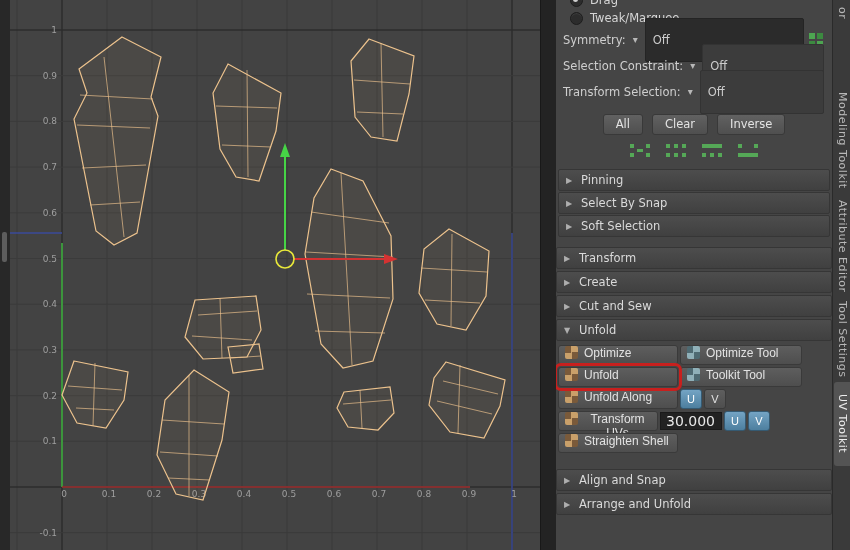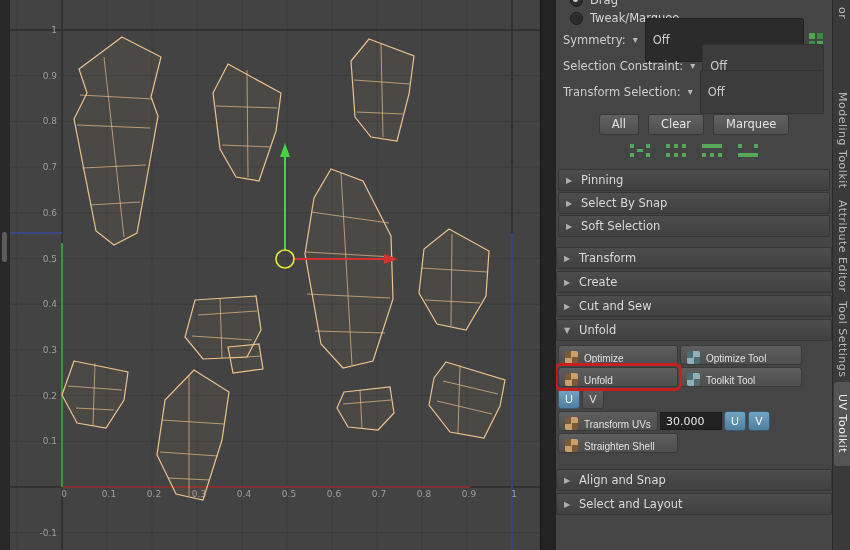--- a/index.html
+++ b/index.html
@@ -31,30 +31,30 @@
   .subhdr,.sechdr{height:20px;background:linear-gradient(#4d4d4d,#404040);border:1px solid #363636;border-radius:2px;
        display:flex;align-items:center;gap:7px;padding:0 7px;color:#dadada;flex:none;}
   .subhdr{margin:1px 2px 0 2px;}
   .sechdr{margin:2px 0 0 0;}
   .subblock{margin-top:9px;display:flex;flex-direction:column;flex:none;}
   .secblock{margin-top:8px;display:flex;flex-direction:column;flex:none;}
   .arrow{color:#aeaeae;font-size:8px;width:8px;flex:none;}
   .unfold-body{padding:4px 2px 0 2px;display:flex;flex-direction:column;gap:2px;flex:none;}
   .ubtn-row{display:flex;gap:2px;align-items:center;}
   .ubtn{width:120px;height:20px;background:linear-gradient(#5e5e5e,#4e4e4e);border:1px solid #3a3a3a;border-radius:3px;
-        display:flex;align-items:flex-end;gap:6px;padding:0 6px;font-size:10px;color:#e2e2e2;box-sizing:border-box;flex:none;}
+        display:flex;align-items:flex-start;gap:6px;padding:0 6px;font-size:12px;color:#e2e2e2;box-sizing:border-box;flex:none;}
   .ubtn.tool{width:122px;}
   .ubtn.straighten{width:100px;}
   .bicon{width:13px;height:13px;border-radius:2px;flex:none;
          background:conic-gradient(#c9a06a 25%,#7a5a3a 0 50%,#c9a06a 0 75%,#7a5a3a 0);}
   .bicon.tool-i{background:conic-gradient(#8fb0b8 25%,#4e6a72 0 50%,#8fb0b8 0 75%,#4e6a72 0);}
   .uvb{width:22px;height:20px;border-radius:3px;border:1px solid #3a3a3a;display:flex;align-items:center;justify-content:center;
        background:linear-gradient(#5e5e5e,#4e4e4e);color:#e2e2e2;font-size:11px;box-sizing:border-box;flex:none;}
   .uvb.blue{background:linear-gradient(#74a4c4,#4d7f9f);color:#fff;border-color:#355a72;}
-  .angle{width:62px;height:18px;background:#222;border:1px solid #1a1a1a;color:#e8e8e8;font-size:11px;padding:0 5px;
+  .angle{width:62px;height:18px;background:#222;border:1px solid #1a1a1a;color:#e8e8e8;font-size:14px;padding:0 5px;
          font-family:inherit;box-sizing:border-box;flex:none;}
   .red-hl{outline:3px solid #c8201e;outline-offset:1px;position:relative;z-index:2;}
   .bottom-secs{margin-top:14px;display:flex;flex-direction:column;flex:none;}
   
   .tabstrip{position:absolute;left:832px;top:0;width:18px;height:550px;background:#3a3a3a;border-left:1px solid #2a2a2a;z-index:4;}
   .tab{position:absolute;left:1px;width:16px;writing-mode:vertical-rl;display:flex;align-items:center;justify-content:center;
        font-size:11px;color:#b8b8b8;letter-spacing:.5px;white-space:nowrap;overflow:hidden;}
   .tab.active{background:#545454;color:#ececec;border-radius:3px 0 0 3px;}
 </style>
 </head>
@@ -204,21 +204,21 @@
 
     <div class="opt-row row">
       <span class="opt-label">Transform Selection:</span>
       <span class="tri">▾</span>
       <div class="field" style="background:#3c3c3c;border-color:#333;">Off</div>
     </div>
 
     <div class="row btn-row">
       <button class="btn">All</button>
       <button class="btn">Clear</button>
-      <button class="btn">Marquee</button>
+      <button class="btn">Inverse</button>
     </div>
 
     <div class="row icons-row">
       <svg width="20" height="13" viewBox="0 0 20 13">
         <rect x="0" y="0" width="4" height="4" fill="#55a857"></rect>
           <rect x="0" y="9" width="4" height="4" fill="#55a857"></rect>
         <rect x="16" y="0" width="4" height="4" fill="#55a857"></rect>
           <rect x="16" y="9" width="4" height="4" fill="#55a857"></rect>
         <rect x="7" y="5" width="6" height="3" fill="#55a857"></rect>
       </svg>
@@ -292,20 +292,24 @@
         <button class="ubtn red-hl">
           <span class="bicon"></span>
           <span>Unfold</span>
         </button>
         <button class="ubtn tool">
           <span class="bicon tool-i"></span>
           <span>Toolkit Tool</span>
         </button>
       </div>
       <div class="ubtn-row">
+        <button class="ubtn">
+          <span class="bicon"></span>
+          <span>Unfold Along</span>
+        </button>
         <button class="uvb blue">U</button>
         <button class="uvb">V</button>
       </div>
       <div class="ubtn-row">
         <button class="ubtn straighten">
           <span class="bicon"></span>
           <span>Transform UVs</span>
         </button>
         <input class="angle" value="30.000" style="">
         <button class="uvb blue">U</button>
@@ -319,21 +323,21 @@
       </div>
     </div>
 
     <div class="bottom-secs">
       <div class="sechdr">
         <span class="arrow">▶</span>
         <span>Align and Snap</span>
       </div>
       <div class="sechdr">
         <span class="arrow">▶</span>
-        <span>Select and Layout</span>
+        <span>Arrange and Unfold</span>
       </div>
     </div>
   </div>
 
   <div class="tabstrip">
     <div class="tab" style="top:0;height:26px">or</div>
     <div class="tab" style="top:88px;height:104px">Modeling Toolkit</div>
     <div class="tab" style="top:196px;height:100px">Attribute Editor</div>
     <div class="tab" style="top:300px;height:78px">Tool Settings</div>
     <div class="tab active" style="top:382px;height:84px">UV Toolkit</div>

